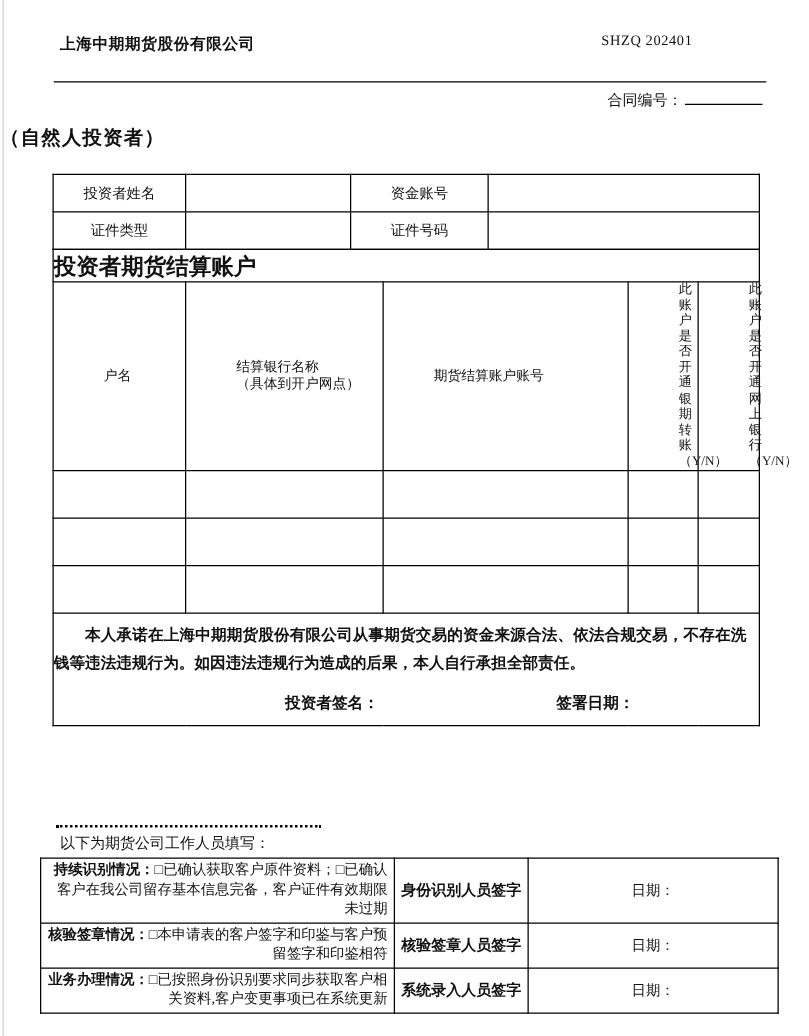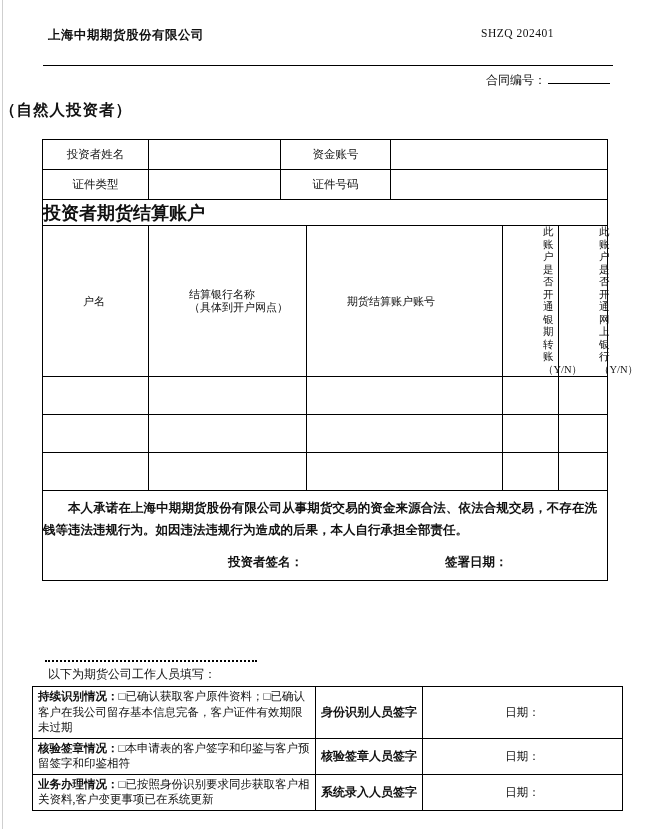--- a/index.html
+++ b/index.html
@@ -98,21 +98,21 @@
     margin: 79px 0 0 45px;
     width: 212px; height: 0;
     border-top: 2px dotted #000;
   }
   .staff-heading {
     margin: 4px 0 0 48px;
     font-size: 12px; font-weight: normal;
   }
   .tbl-c { margin: 3px 0 0 32px; width: 590px; font-size: 11.5px; }
   .tbl-c td { padding: 2px 5px; }
-  .tbl-c td.situation { line-height: 15.5px; text-align: left; }
+  .tbl-c td.situation { line-height: 15.5px; text-align: right; }
   .tbl-c td.situation b { font-weight: bold; }
   .tbl-c td.signer { text-align: center; font-weight: bold; font-size: 12px; width: 107px; }
   .tbl-c td.date { text-align: center; width: 200px; }
   .tbl-c tr { height: 34px; }
 </style>
 </head>
 <body>
 
 <div class="page">
   <div class="page-edge"></div>

